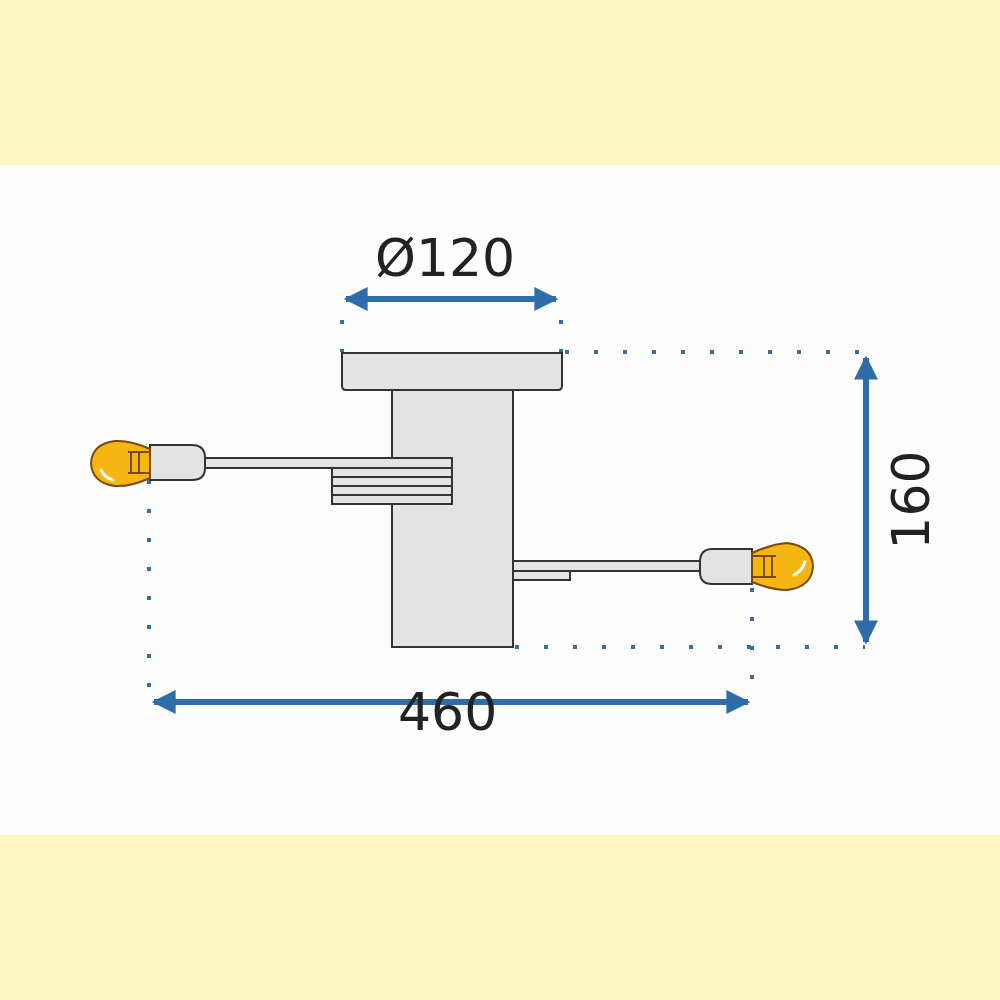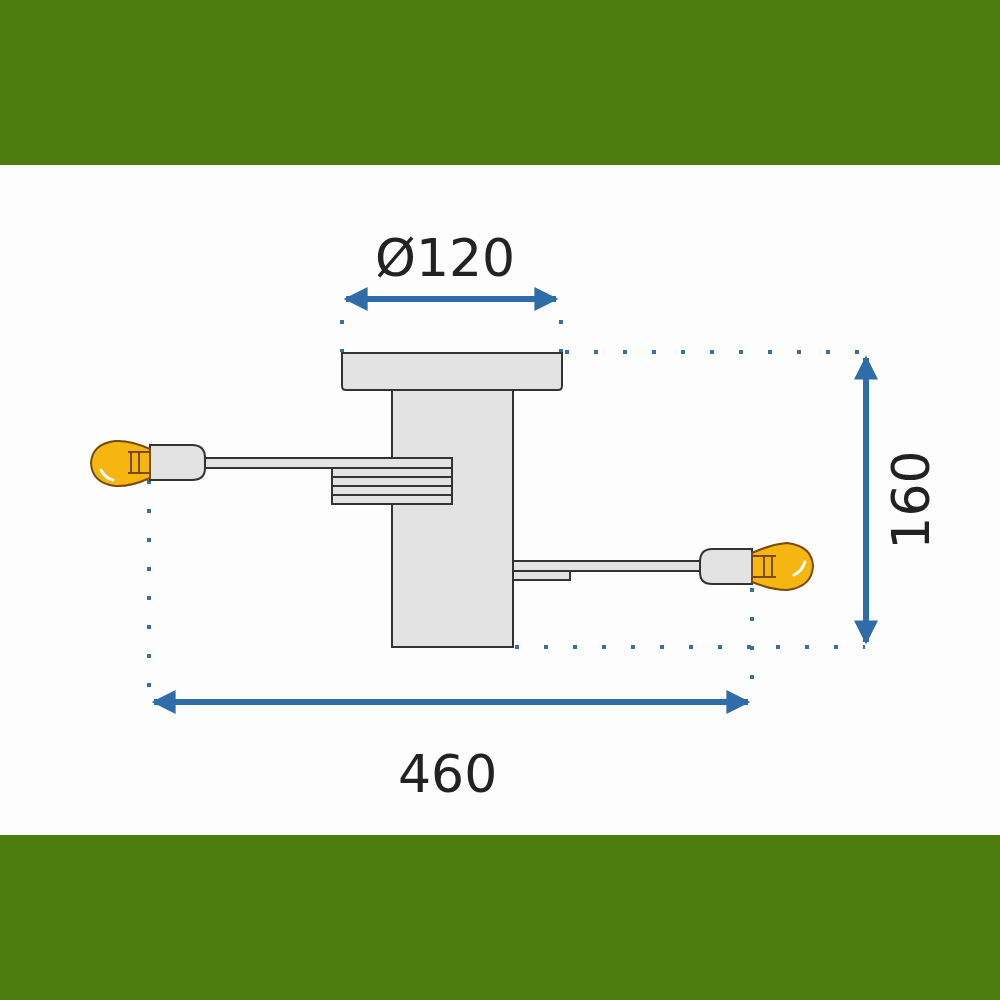--- a/index.html
+++ b/index.html
@@ -1,21 +1,21 @@
 <!DOCTYPE html>
 <html><head>
 <meta charset="utf-8">
 <style>
   html, body { margin:0; padding:0; background:#ffffff; }
-  .canvas { position:relative; width:1000px; height:1000px; background:#4d7c0f; overflow:hidden; font-family:"DejaVu Sans", sans-serif; }
+  .canvas { position:relative; width:1000px; height:1000px; background:#fef9c3; overflow:hidden; font-family:"DejaVu Sans", sans-serif; }
   .band { position:absolute; left:0; top:165px; width:1000px; height:670px; background:#fdfdfd; }
   svg { position:absolute; left:0; top:0; }
   .label { position:absolute; color:#222222; font-family:"DejaVu Sans", sans-serif; font-size:52px; line-height:1; white-space:nowrap; }
   .lbl-top { left:375px; top:232px; }
-  .lbl-bottom { left:398px; top:748px;text-align:center; }
+  .lbl-bottom { left:398px; top:686px;text-align:center; }
   .lbl-right { left:885px; top:500px; transform-origin:0 0; transform:rotate(-90deg) translate(-50%, 0); }
 </style>
 </head>
 <body>
 
 <div class="canvas">
   <div class="band"></div>
 
   <svg width="1000" height="1000" viewBox="0 0 1000 1000">
     <defs>

